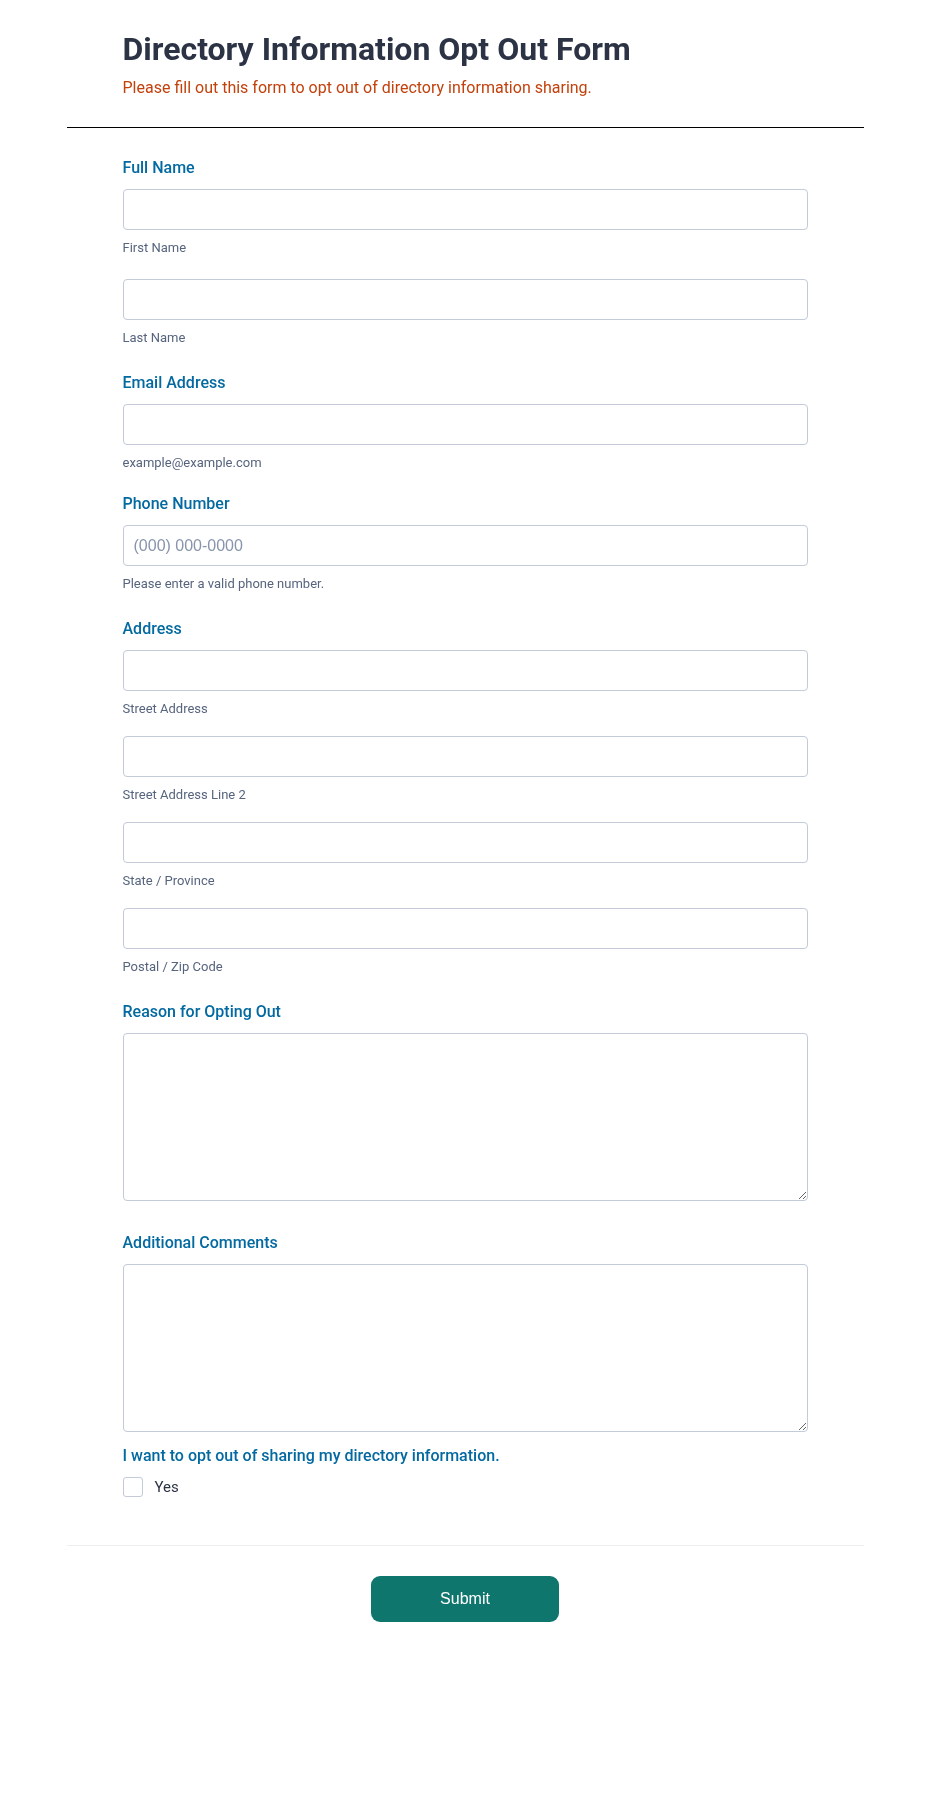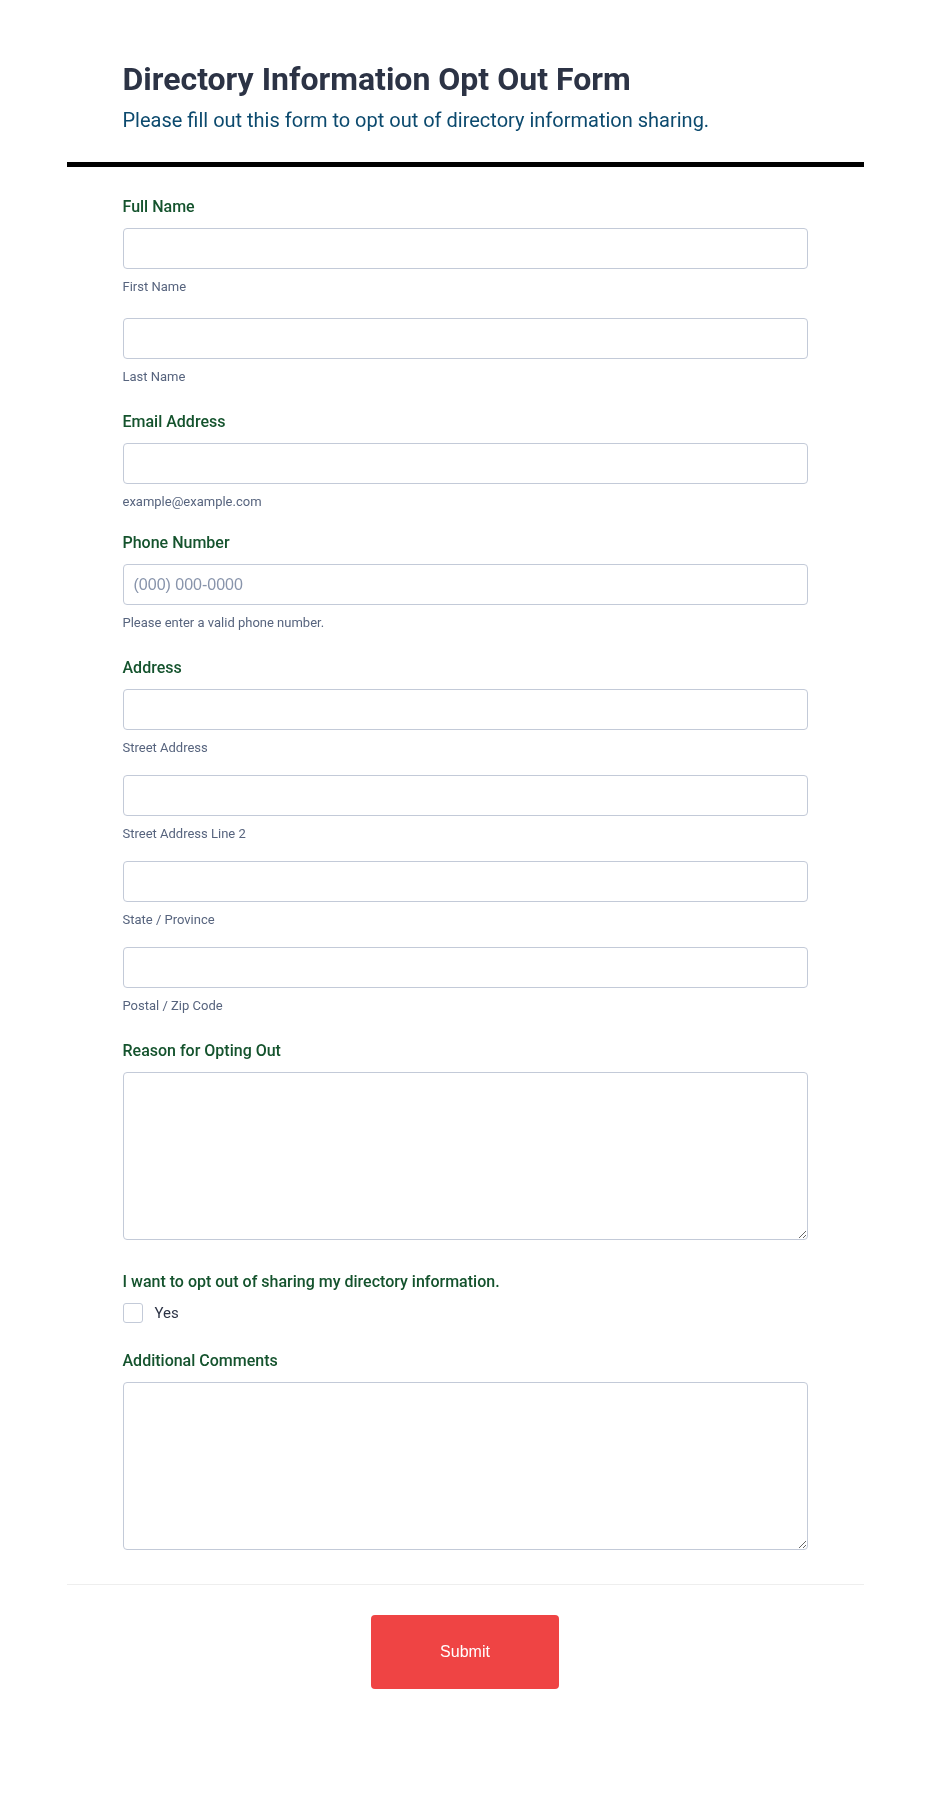--- a/index.html
+++ b/index.html
@@ -11,45 +11,45 @@
       font-family: -apple-system, BlinkMacSystemFont, "Segoe UI", Roboto, "Helvetica Neue", Arial, sans-serif;
       background: #ffffff;
       color: #2c3345;
     }
     .container {
       width: 797px;
       margin: 0 auto;
       background: #ffffff;
     }
     .header {
-      padding: 60px 56px 30px 56px;
-      border-bottom: 5px solid #000000;
+      padding: 30px 56px 30px 56px;
+      border-bottom: 1px solid #000000;
     }
     .header h1 {
       font-size: 32px;
       font-weight: 700;
       color: #2c3345;
       margin-bottom: 10px;
     }
     .header p {
-      font-size: 20px;
-      color: #0c4a6e;
+      font-size: 16px;
+      color: #c2410c;
       font-weight: 400;
     }
     .form-body {
       padding: 30px 56px 20px 56px;
     }
     .field-group {
       margin-bottom: 28px;
     }
     .field-label {
       display: block;
       font-size: 16px;
       font-weight: 500;
-      color: #14532d;
+      color: #0369a1;
       margin-bottom: 12px;
     }
     .row {
       display: flex;
       gap: 24px;
       flex-direction: column;
     }
     .col {
       flex: 1;
     }
@@ -109,27 +109,27 @@
     .checkbox-label {
       font-size: 15px;
       color: #2c3345;
     }
     .footer {
       padding: 30px 56px 50px 56px;
       text-align: center;
       border-top: 1px solid #eee;
     }
     .submit-btn {
-      background: #ef4444;
+      background: #0f766e;
       color: #ffffff;
       border: none;
-      padding: 28px 50px;
+      padding: 14px 50px;
       font-size: 16px;
       font-weight: 500;
-      border-radius: 4px;
+      border-radius: 9px;
       cursor: pointer;
       min-width: 188px;
     }
   </style>
 </head>
 <body>
 
 <div class="container">
 
   <div class="header">
@@ -192,32 +192,32 @@
         <input type="text" class="text-input" style="">
         <span class="sublabel">Postal / Zip Code</span>
       </div>
     </div>
 
     <div class="field-group">
       <label class="field-label">Reason for Opting Out</label>
       <textarea class="textarea-input" style=""></textarea>
     </div>
 
+    <div class="field-group" style="margin-bottom:10px;">
+      <label class="field-label">Additional Comments</label>
+      <textarea class="textarea-input" style=""></textarea>
+    </div>
+
     <div class="field-group">
       <label class="field-label">I want to opt out of sharing my directory information.</label>
       <div class="checkbox-row">
         <input type="checkbox" class="checkbox-input" style="">
         <span class="checkbox-label">Yes</span>
       </div>
     </div>
 
-    <div class="field-group" style="margin-bottom:10px;">
-      <label class="field-label">Additional Comments</label>
-      <textarea class="textarea-input" style=""></textarea>
-    </div>
-
   </div>
 
   <div class="footer">
     <button class="submit-btn">Submit</button>
   </div>
 
 </div>
 
 </body></html>

